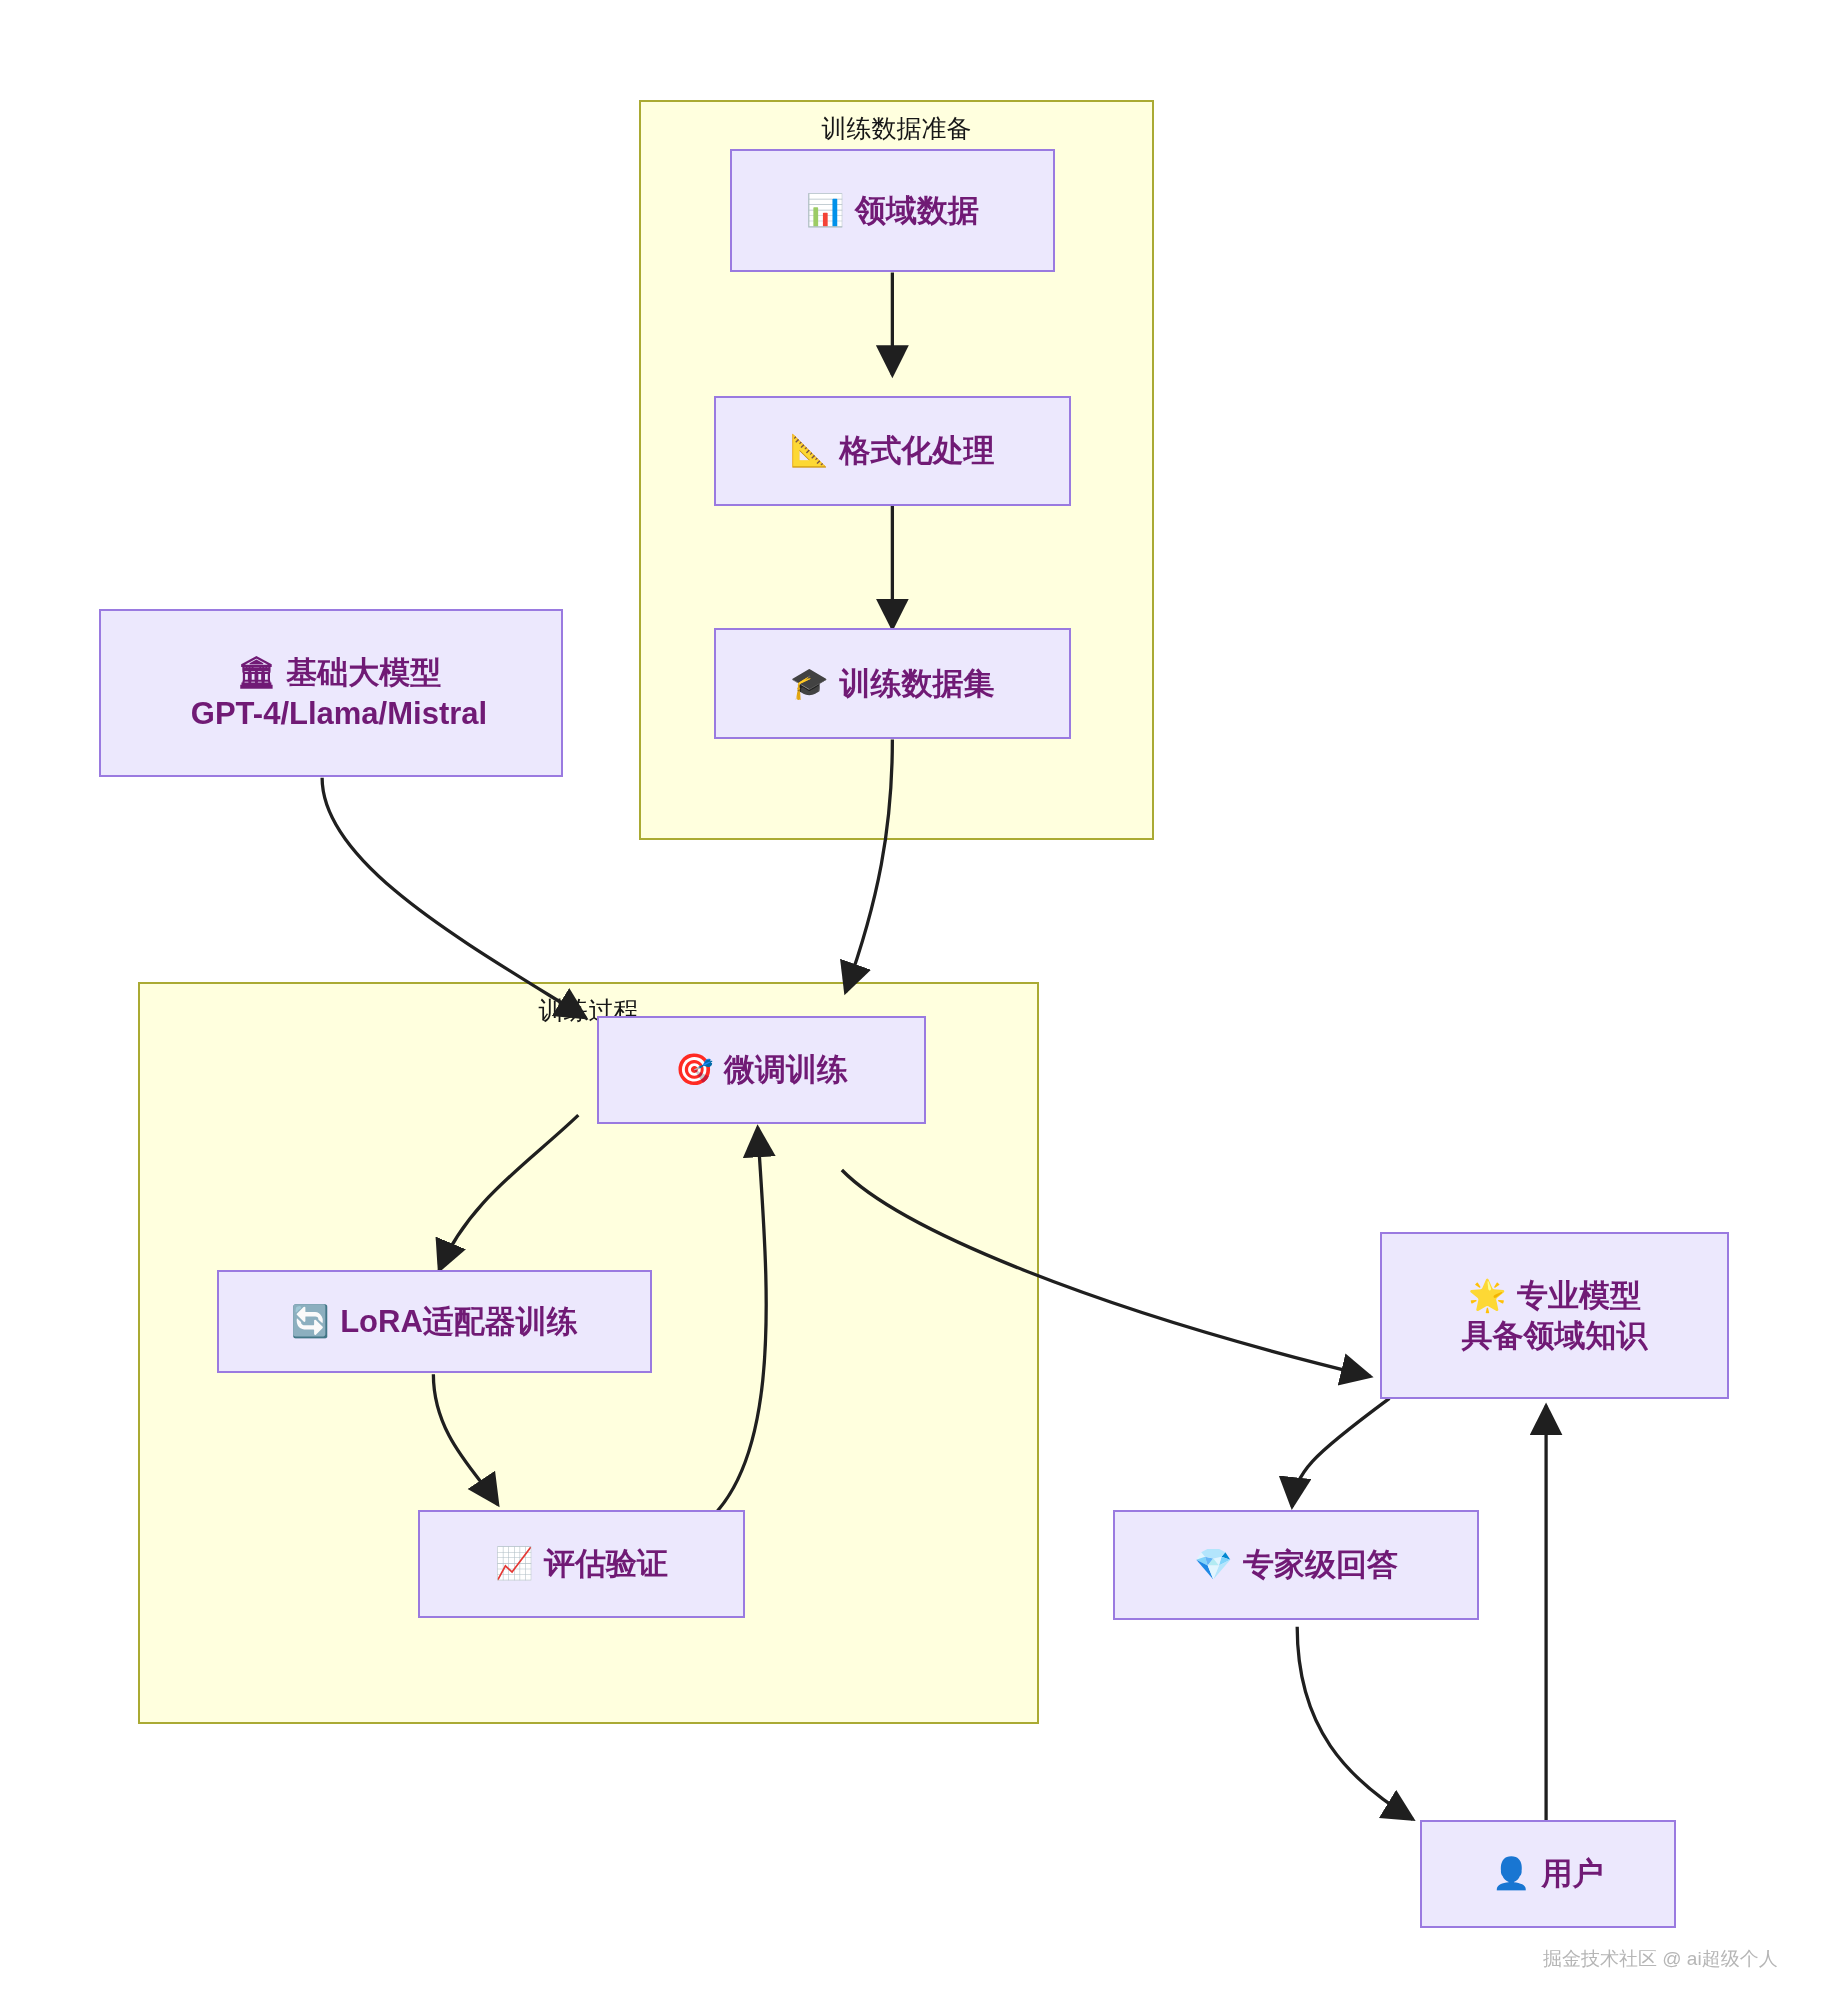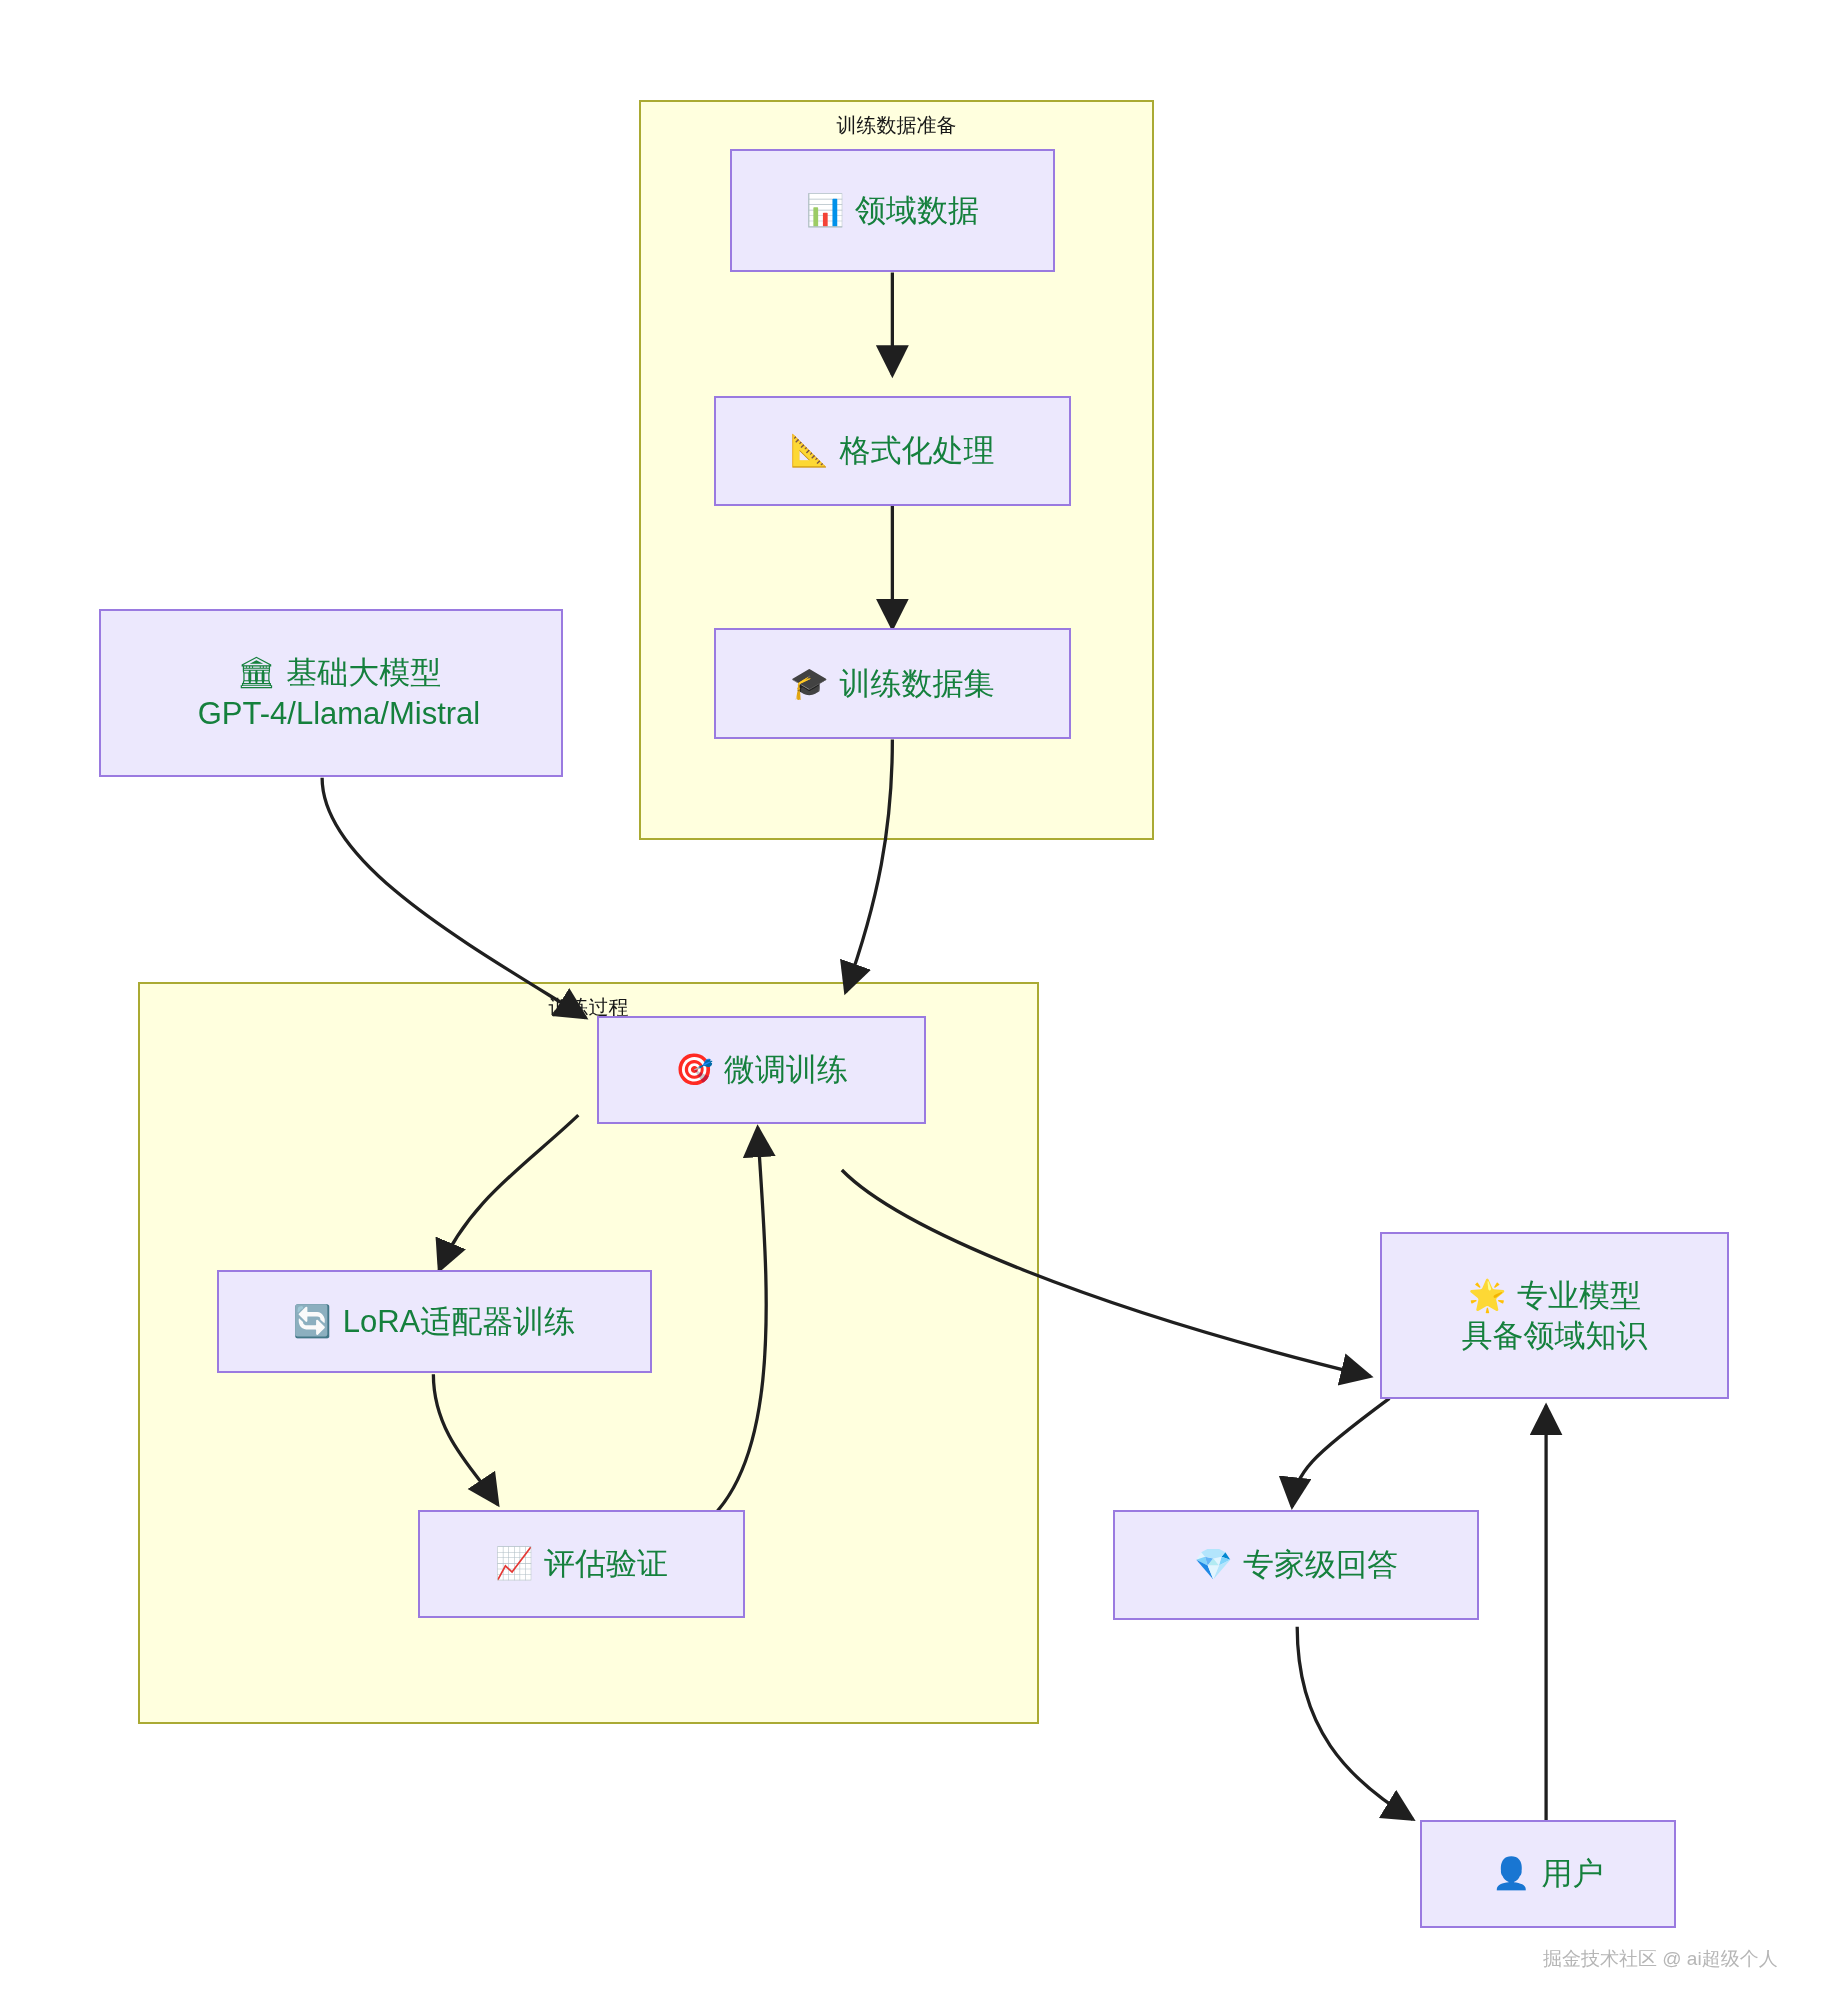--- a/index.html
+++ b/index.html
@@ -30,39 +30,40 @@
     background: #ffffde;
     border: 2.2px solid #aaaa33;
     box-sizing: border-box;
   }
   .cluster-label {
     position: absolute;
     top: 10.3px;
     left: 0;
     width: 100%;
     text-align: center;
-    font-size: 20px;
+    font-size: 25px;
     color: #171717;
     font-family: "Liberation Sans", "DejaVu Sans", sans-serif;
     white-space: nowrap;
   }
   .node {
     position: absolute;
     background: #ece8fd;
     border: 2.2px solid #9a7ae0;
     box-sizing: border-box;
     display: flex;
     flex-direction: column;
     align-items: center;
     justify-content: center;
-    color: #15803d;
+    color: #701a75;
     font-size: 31px;
     line-height: 1.30;
     text-align: center;
     font-family: "Liberation Sans", "DejaVu Sans", sans-serif;
+    font-weight: bold;
   }
   .node .line {
     display: block;
     white-space: nowrap;
   }
   .node .ico {
     display: inline-block;
     margin-right: 10.3px;
     font-family: "DejaVu Sans", sans-serif;
   }

